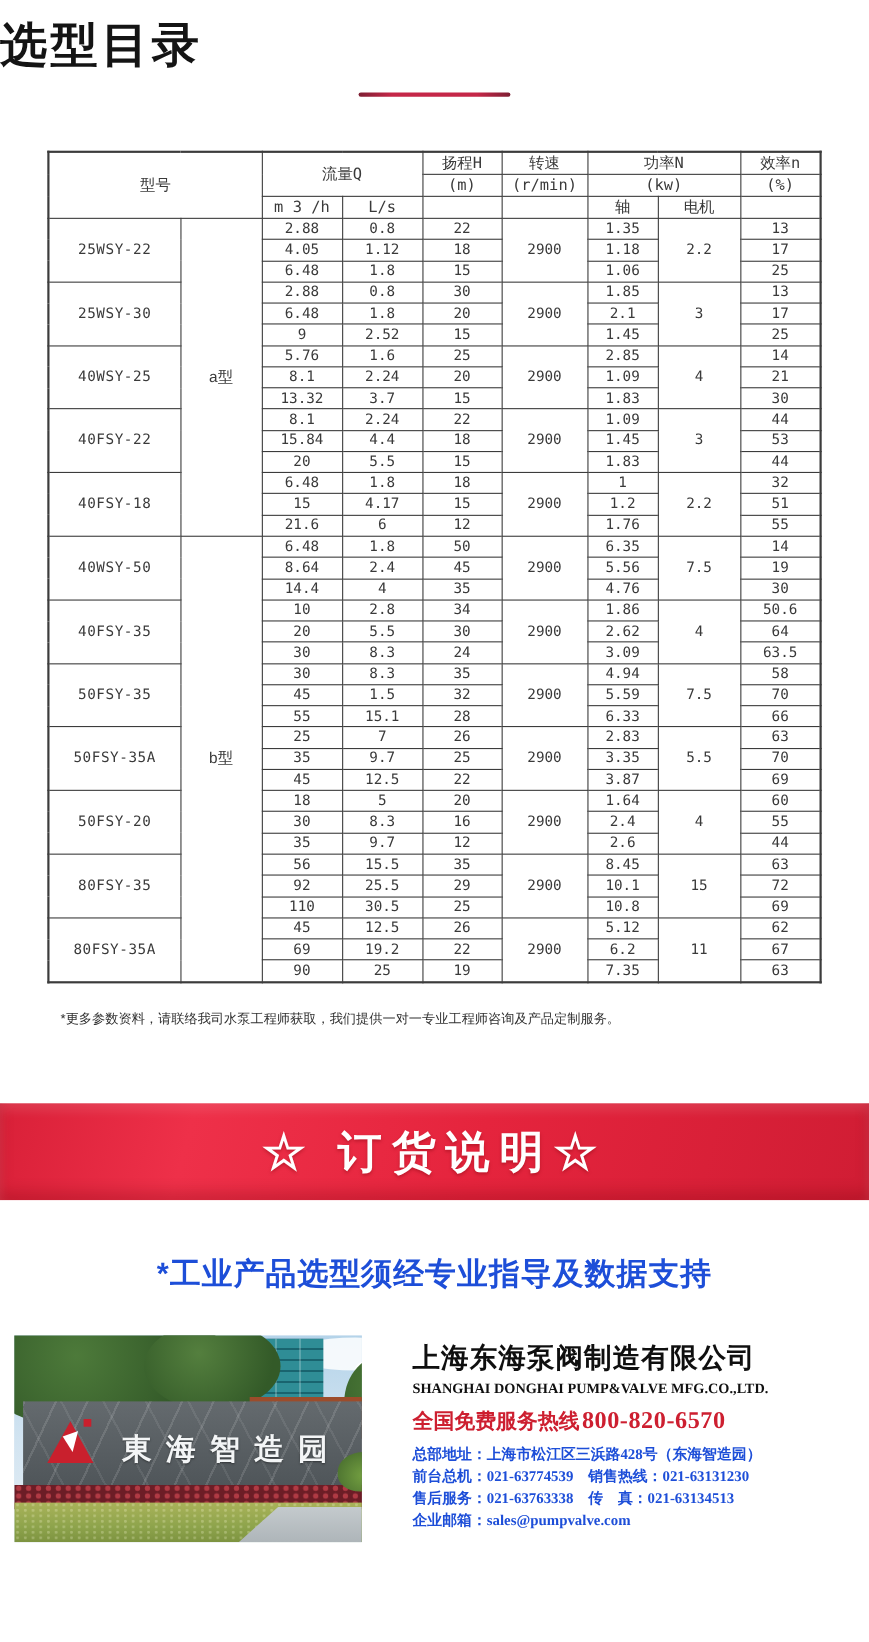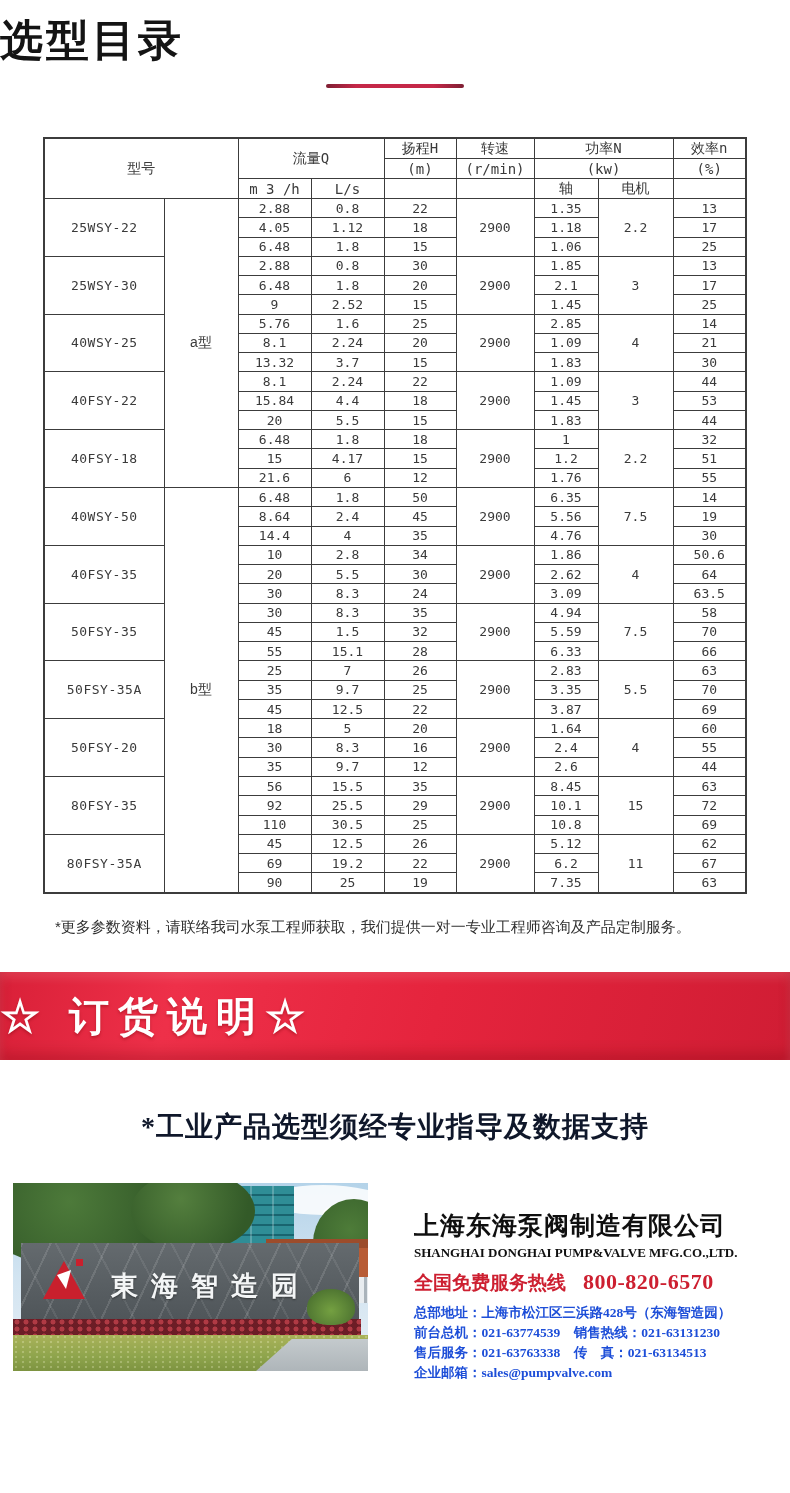--- a/index.html
+++ b/index.html
@@ -12,36 +12,36 @@
 
   
   .pump-table{margin:49px 0 0 43px;border-collapse:collapse;table-layout:fixed;width:702px;height:757px;border:2px solid #3c3c3c;}
   .pump-table th,.pump-table td{border:1px solid #3c3c3c;text-align:center;vertical-align:middle;padding:0;font-weight:normal;color:#3a3a3a;overflow:hidden;}
   .pump-table th{font-size:14px;height:19px;font-family:"DejaVu Sans Mono","Liberation Sans",sans-serif;}
   .pump-table td{font-size:13px;font-family:"DejaVu Sans Mono",monospace;}
   .pump-table td.model-cell{font-size:13px;letter-spacing:0.5px;}
   .pump-table td.type-cell{font-size:14px;font-family:"Liberation Sans",sans-serif;}
 
   
-  .note{margin:24px 0 0 55px;font-size:15px;color:#303030;}
-
-  
-  .banner{margin-top:35px;height:88px;display:flex;align-items:center;justify-content:flex-start;
+  .note{margin:24px 0 0 55px;font-size:12px;color:#303030;}
+
+  
+  .banner{margin-top:68px;height:88px;display:flex;align-items:center;justify-content:center;
     background:linear-gradient(105deg,#d92038 0%,#ee3049 22%,#e5243d 55%,#d01d34 100%);
     box-shadow:inset 0 6px 10px rgba(255,255,255,0.12), inset 0 -8px 12px rgba(120,0,12,0.25);}
   .banner .banner-text{color:#ffffff;font-size:40px;font-weight:900;letter-spacing:9px;
     text-shadow:0 2px 3px rgba(110,0,10,0.35);}
 
   
-  .warning{margin-top:46px;text-align:center;font-size:28px;font-weight:900;color:#0f172a;line-height:41px;
-    font-family:Liberation Serif, serif;letter-spacing:1px;}
+  .warning{margin-top:46px;text-align:center;font-size:28px;font-weight:900;color:#1d4ed8;line-height:41px;
+    font-family:Liberation Sans, sans-serif;letter-spacing:1px;}
 
   
   .footer{display:flex;margin-top:36px;padding-left:13px;}
-  .photo{position:relative;width:355px;height:188px;overflow:hidden;flex:none;background:#cfe2f0;}
+  .photo{position:relative;width:316px;height:188px;overflow:hidden;flex:none;background:#cfe2f0;}
   .sky{position:absolute;inset:0;background:linear-gradient(180deg,#b4d3e9,#d2e4f1 50%,#e6eef4);}
   .cloud{position:absolute;background:#ffffff;border-radius:50%;opacity:0.85;}
   .glass-building{position:absolute;left:168px;top:3px;width:110px;height:74px;
     background:repeating-linear-gradient(90deg,rgba(255,255,255,0.22) 0 2px,transparent 2px 22px),
                repeating-linear-gradient(180deg,#2f8d96 0 8px,#19646f 8px 10px);
     border-left:3px solid #6fb5ba;}
   .tree{position:absolute;border-radius:50%;}
   .tree-1{left:-34px;top:-24px;width:238px;height:112px;background:radial-gradient(circle at 38% 38%,#4d7a3a,#2e5325 72%);}
   .tree-2{left:118px;top:-12px;width:124px;height:80px;background:radial-gradient(circle at 40% 35%,#547f3e,#335a28 75%);}
   .tree-3{left:300px;top:16px;width:82px;height:88px;background:radial-gradient(circle at 45% 35%,#4e7c39,#365f2a 75%);}
@@ -62,25 +62,25 @@
     background:radial-gradient(circle at 4px 3px,#b03a44 2.2px,transparent 2.8px) 0 0/9px 7px,#6c1d26;}
   .shrub{position:absolute;left:294px;top:106px;width:48px;height:36px;border-radius:50% 50% 42% 42%;
     background:radial-gradient(ellipse at 50% 60%,#74a041,#4c7230 78%);}
   .lawn{position:absolute;left:0;bottom:0;width:100%;height:36px;
     background:radial-gradient(circle at 3px 2px,rgba(255,255,220,0.25) 1px,transparent 1.6px) 0 0/7px 5px,
                linear-gradient(180deg,#a9b259,#8ea44c 60%,#7d9340);}
   .path{position:absolute;right:0;bottom:0;width:112px;height:32px;
     background:linear-gradient(180deg,#c4cacd,#aeb5b9);clip-path:polygon(32% 0,100% 0,100% 100%,0 100%);}
 
   .info{margin-left:46px;padding-top:4px;width:330px;flex:none;}
-  .cname{font-size:25px;font-weight:900;color:#0f0f0f;letter-spacing:1px;white-space:nowrap;margin-top:22px;}
+  .cname{font-size:25px;font-weight:900;color:#0f0f0f;letter-spacing:1px;white-space:nowrap;}
   .ename{font-size:13px;font-weight:700;font-family:"Liberation Serif",serif;color:#101010;margin-top:3px;white-space:nowrap;}
   .hotline{margin-top:8px;color:#cd1f30;font-weight:900;white-space:nowrap;}
   .hotline-label{font-size:19px;}
-  .hotline-number{font-size:22px;font-family:"Liberation Serif",serif;margin-left:17px;letter-spacing:0.5px;}
+  .hotline-number{font-size:22px;font-family:"Liberation Serif",serif;margin-left:2px;letter-spacing:0.5px;}
   .contacts{margin-top:7px;font-family:"Liberation Serif",serif;font-weight:700;font-size:13.5px;color:#1d4ed8;line-height:20px;}
   .contacts div{white-space:nowrap;}
 </style>
 </head>
 <body>
 
 <div class="title">选型目录</div>
 <div class="title-underline"></div>
 
 <table class="pump-table">

